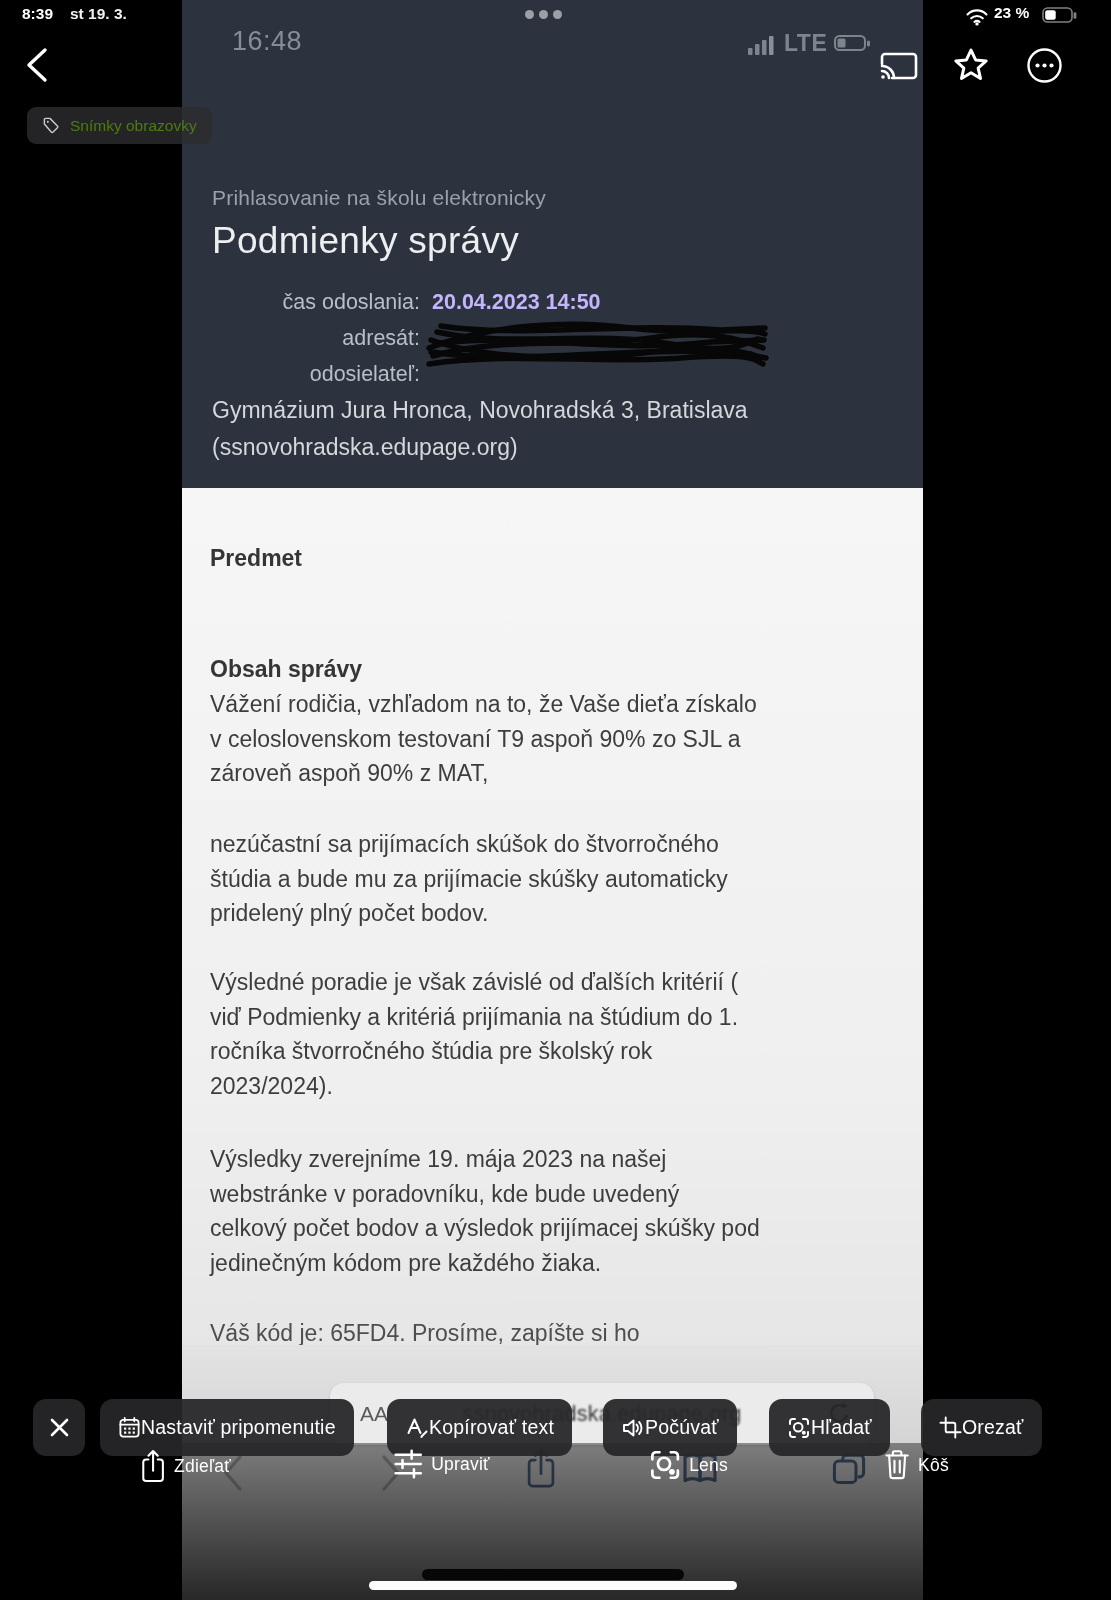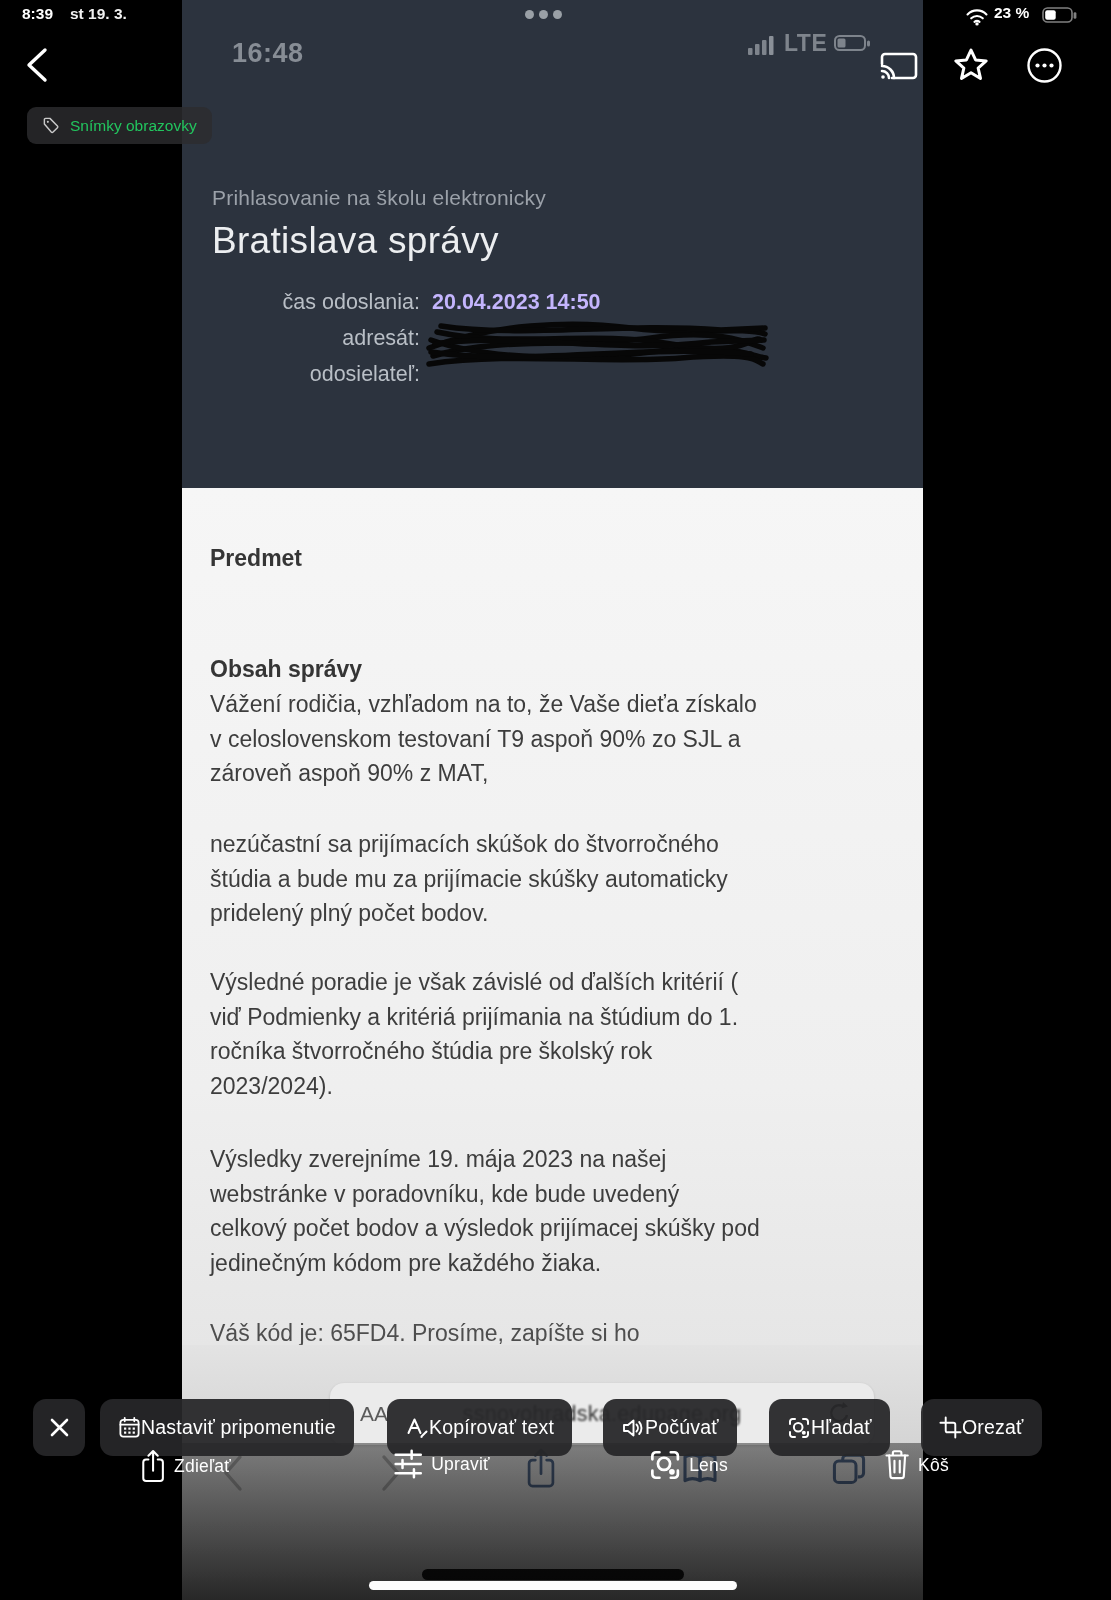--- a/index.html
+++ b/index.html
@@ -6,24 +6,24 @@
   .screen{position:relative;width:1111px;height:1600px;background:#000;overflow:hidden;
           font-family:"Liberation Sans",sans-serif;-webkit-font-smoothing:antialiased;}
   .abs{position:absolute;}
   
   .st-time{left:22px;top:5px;font-size:15.5px;font-weight:700;color:#fff;}
   .st-date{left:70px;top:5px;font-size:15.5px;font-weight:600;color:#f2f2f2;}
   .st-batt-pct{left:994px;top:4px;font-size:15.5px;font-weight:600;color:#fff;}
   
   .album-chip{left:27px;top:107px;height:37px;border-radius:9px;background:rgba(44,44,46,.82);
               display:flex;align-items:center;gap:9px;padding:0 15px;z-index:40;}
-  .album-chip span{font-size:15.5px;color:#22c55e;}
+  .album-chip span{font-size:15.5px;color:#4d7c0f;}
   
   .photo{left:182px;top:0;width:741px;height:1600px;background:#2c333e;overflow:hidden;z-index:1;}
-  .inner-time{left:50px;top:26px;font-size:27px;font-weight:700;color:#878d95;letter-spacing:.5px;margin-top:12px;}
+  .inner-time{left:50px;top:26px;font-size:27px;font-weight:400;color:#878d95;letter-spacing:.5px;}
   .inner-status{left:565px;top:30px;display:flex;align-items:center;gap:7px;}
   .lte{font-size:23px;font-weight:700;color:#7e848c;letter-spacing:.5px;}
   .hdr-app{left:30px;top:186px;font-size:21px;color:#9ba1a9;letter-spacing:.2px;}
   .hdr-title{left:30px;top:220px;font-size:37px;color:#eceef0;letter-spacing:.3px;}
   .meta-row{left:0;width:720px;height:28px;}
   .meta-label{position:absolute;left:0;width:238px;text-align:right;font-size:21.5px;color:#b9bfc6;}
   .meta-value{position:absolute;left:250px;font-size:21.5px;font-weight:600;color:#c4b5fd;}
   .sender{left:30px;top:392px;font-size:23px;line-height:37px;color:#d4d7db;white-space:pre-line;}
   .scribble{left:238px;top:314px;}
   
@@ -77,21 +77,21 @@
       </svg>
       <span class="lte">LTE</span>
       <svg width="38" height="18" viewBox="0 0 38 18">
         <rect x="1" y="1" width="30" height="14" rx="4.5" fill="none" stroke="#7e848c" stroke-width="2"></rect>
         <rect x="3.5" y="3.5" width="8" height="9" rx="1.5" fill="#7e848c"></rect>
         <rect x="33" y="5.5" width="3" height="6" rx="1.5" fill="#7e848c"></rect>
       </svg>
     </div>
 
     <div class="abs hdr-app">Prihlasovanie na školu elektronicky</div>
-    <div class="abs hdr-title">Bratislava správy</div>
+    <div class="abs hdr-title">Podmienky správy</div>
 
     <div class="abs meta-row" style="top:290px">
       <span class="meta-label">čas odoslania:</span>
       <span class="meta-value">20.04.2023 14:50</span>
     </div>
     <div class="abs meta-row" style="top:326px">
       <span class="meta-label">adresát:</span>
     </div>
     <div class="abs meta-row" style="top:362px">
       <span class="meta-label">odosielateľ:</span>
@@ -103,20 +103,22 @@
         <path d="M12,42 C80,22 160,34 230,24 S330,30 342,34"></path>
         <path d="M10,26 C60,44 150,48 230,38 S330,42 345,44"></path>
         <path d="M16,18 C90,34 170,16 250,30 S330,20 340,26"></path>
         <path d="M8,50 C90,38 180,50 260,44 S335,48 342,50"></path>
         <path d="M20,12 C100,24 200,8 300,16 L344,14"></path>
         <path d="M14,30 C90,18 190,40 290,28 L343,26"></path>
         <path d="M10,38 C100,52 220,30 330,40"></path>
       </g>
     </svg>
 
+    <div class="abs sender">Gymnázium Jura Hronca, Novohradská 3, Bratislava
+(ssnovohradska.edupage.org)</div>
 
     <div class="abs msg-body">
       <div class="b" style="top:53px">Predmet</div>
       <div class="b" style="top:164px">Obsah správy</div>
       <div class="pre" style="top:199px">Vážení rodičia, vzhľadom na to, že Vaše dieťa získalo
 v celoslovenskom testovaní T9 aspoň 90% zo SJL a
 zároveň aspoň 90% z MAT,</div>
       <div class="pre" style="top:339px">nezúčastní sa prijímacích skúšok do štvorročného
 štúdia a bude mu za prijímacie skúšky automaticky
 pridelený plný počet bodov.</div>

